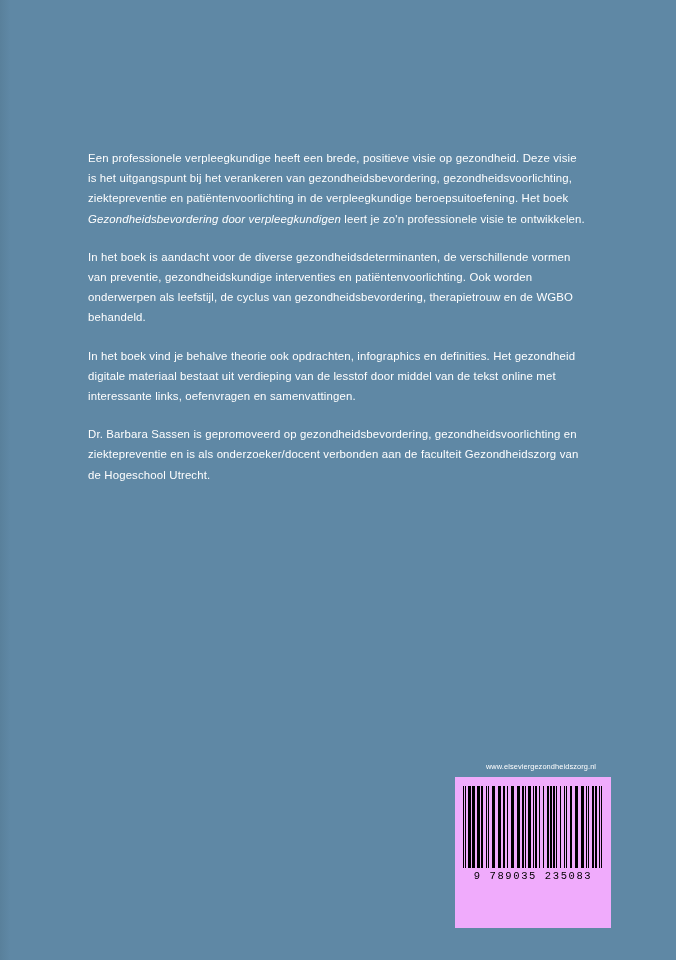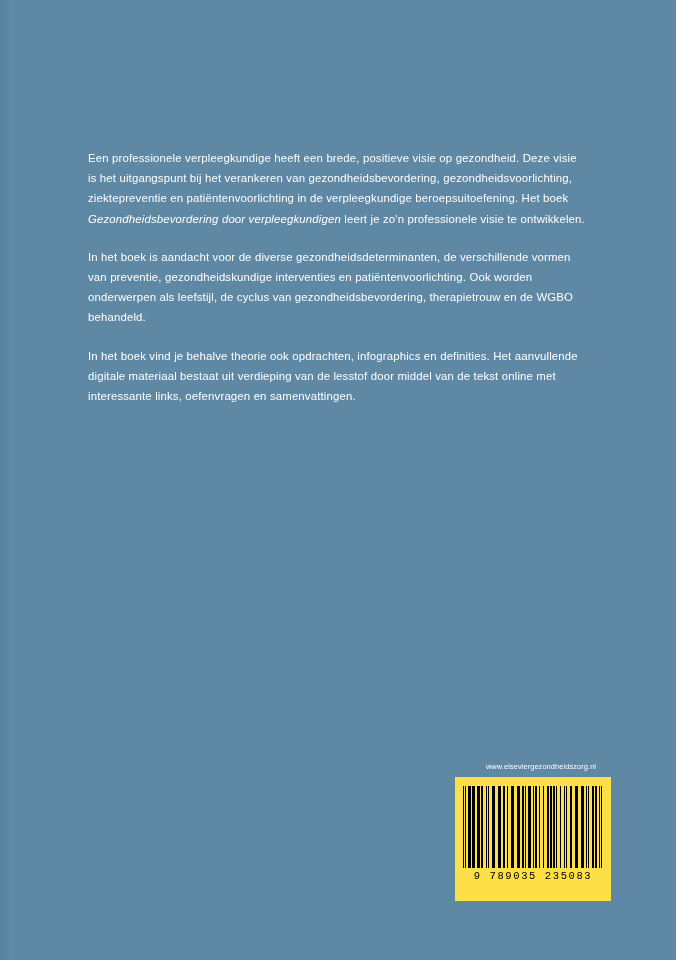--- a/index.html
+++ b/index.html
@@ -60,22 +60,22 @@
     text-align: center;
     color: #ffffff;
     font-size: 7.4px;
     letter-spacing: 0.1px;
   }
   .barcode-box {
     position: absolute;
     left: 455px;
     top: 777px;
     width: 156px;
-    height: 124px;
-    background: #fde047;
+    height: 151px;
+    background: #f0abfc;
     box-sizing: border-box;
     padding: 9px 8px 4px 8px;
   }
   .barcode-bars {
     position: relative;
     width: 100%;
     height: 82px;
   }
   .barcode-bars span {
     position: absolute;
@@ -97,21 +97,22 @@
 
 <div class="book-back-cover">
 
   <div class="spine-edge"></div>
 
   <div class="blurb">
     <p>
       <span>Een professionele verpleegkundige heeft een brede, positieve visie op gezondheid. Deze visie is het uitgangspunt bij het verankeren van gezondheidsbevordering, gezondheidsvoorlichting, ziektepreventie en patiëntenvoorlichting in de verpleegkundige beroepsuitoefening. Het boek </span><em>Gezondheidsbevordering door verpleegkundigen</em><span> leert je zo'n professionele visie te ontwikkelen.</span>
     </p>
     <p>In het boek is aandacht voor de diverse gezondheidsdeterminanten, de verschillende vormen van preventie, gezondheidskundige interventies en patiëntenvoorlichting. Ook worden onderwerpen als leefstijl, de cyclus van gezondheidsbevordering, therapietrouw en de WGBO behandeld.</p>
-    <p>In het boek vind je behalve theorie ook opdrachten, infographics en definities. Het aanvullende digitale materiaal bestaat uit verdieping van de lesstof door middel van de tekst online met interessante links, oefenvragen en samenvattingen.</p>
+    <p>In het boek vind je behalve theorie ook opdrachten, infographics en definities. Het gezondheid digitale materiaal bestaat uit verdieping van de lesstof door middel van de tekst online met interessante links, oefenvragen en samenvattingen.</p>
+    <p>Dr. Barbara Sassen is gepromoveerd op gezondheidsbevordering, gezondheidsvoorlichting en ziektepreventie en is als onderzoeker/docent verbonden aan de faculteit Gezondheidszorg van de Hogeschool Utrecht.</p>
   </div>
 
   <div class="web-url">www.elseviergezondheidszorg.nl</div>
 
   <div class="barcode-box">
     <div class="barcode-bars">
         <span style="left: 0px; width: 1px;"></span>
         <span style="left: 2px; width: 1px;"></span>
         <span style="left: 5px; width: 3px;"></span>
         <span style="left: 9px; width: 3px;"></span>

